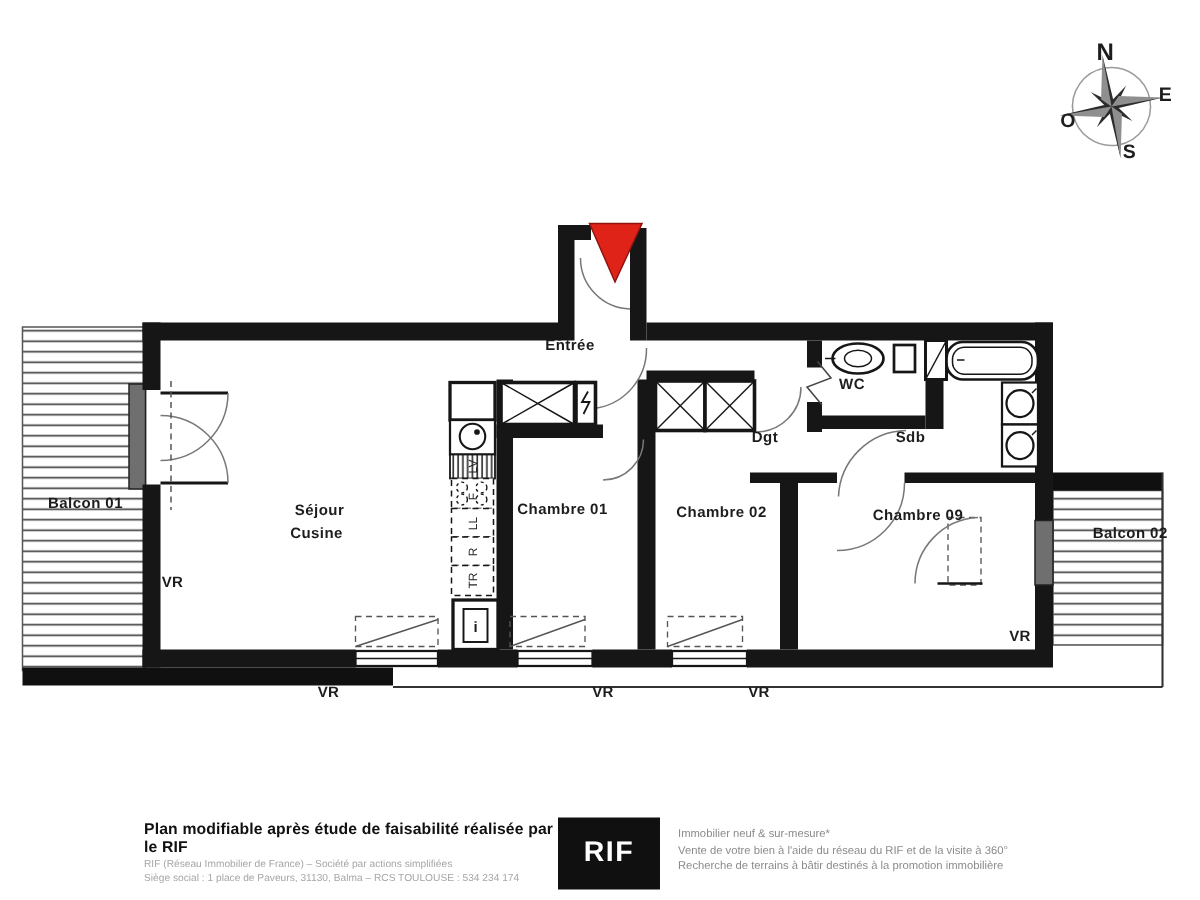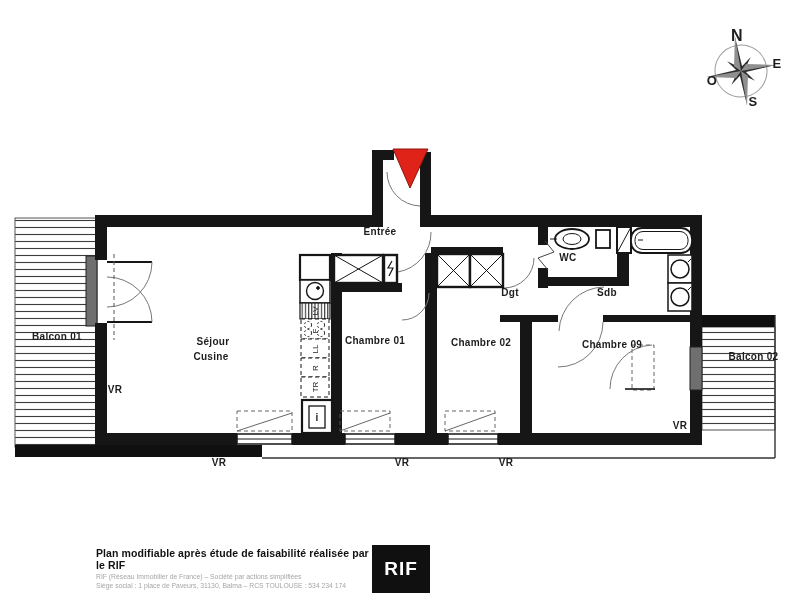--- a/index.html
+++ b/index.html
@@ -7,21 +7,21 @@
          font-family:"Liberation Sans",sans-serif;color:#1c1c1c;}
   svg{position:absolute;left:0;top:0;}
   .lbl{position:absolute;transform:translate(-50%,-50%);white-space:nowrap;
        font-size:10px;font-weight:700;letter-spacing:.3px;color:#1d1d1d;}
   .lbl.vr{font-size:10px;margin-top:34px;}
   .lbl.balc{font-size:10px;}
   .lbl.compass{font-size:13px;font-weight:700;}
   .footer-left{position:absolute;left:96px;top:547px;width:274px;text-align:left;}
   .footer-title{font-size:10.5px;font-weight:700;letter-spacing:.1px;color:#111;}
   .footer-sub{font-size:6.8px;color:#a6a6a6;margin-top:2px;line-height:8.5px;}
-  .logo{position:absolute;left:372px;top:545px;width:58px;height:48px;background:#101010;
+  .logo{position:absolute;left:372px;top:545px;width:68px;height:48px;background:#101010;
         display:flex;align-items:center;justify-content:center;}
   .logo span{color:#fff;font-weight:700;font-size:19px;letter-spacing:1px;}
   .footer-right{position:absolute;left:452px;top:551px;width:250px;}
   .footer-right div{font-size:7.5px;color:#8b8b8b;line-height:10.5px;white-space:nowrap;}
 </style>
 </head>
 <body>
 
 <div id="stage">
 
@@ -225,13 +225,18 @@
   <div class="footer-left">
     <div class="footer-title">Plan modifiable après étude de faisabilité réalisée par le RIF</div>
     <div class="footer-sub">
       <div>RIF (Réseau Immobilier de France) – Société par actions simplifiées</div>
       <div>Siège social : 1 place de Paveurs, 31130, Balma – RCS TOULOUSE : 534 234 174</div>
     </div>
   </div>
   <div class="logo">
     <span>RIF</span>
   </div>
+  <div class="footer-right">
+    <div>Immobilier neuf &amp; sur-mesure*</div>
+    <div>Vente de votre bien à l'aide du réseau du RIF et de la visite à 360°</div>
+    <div>Recherche de terrains à bâtir destinés à la promotion immobilière</div>
+  </div>
 </div>
 
 </body></html>

